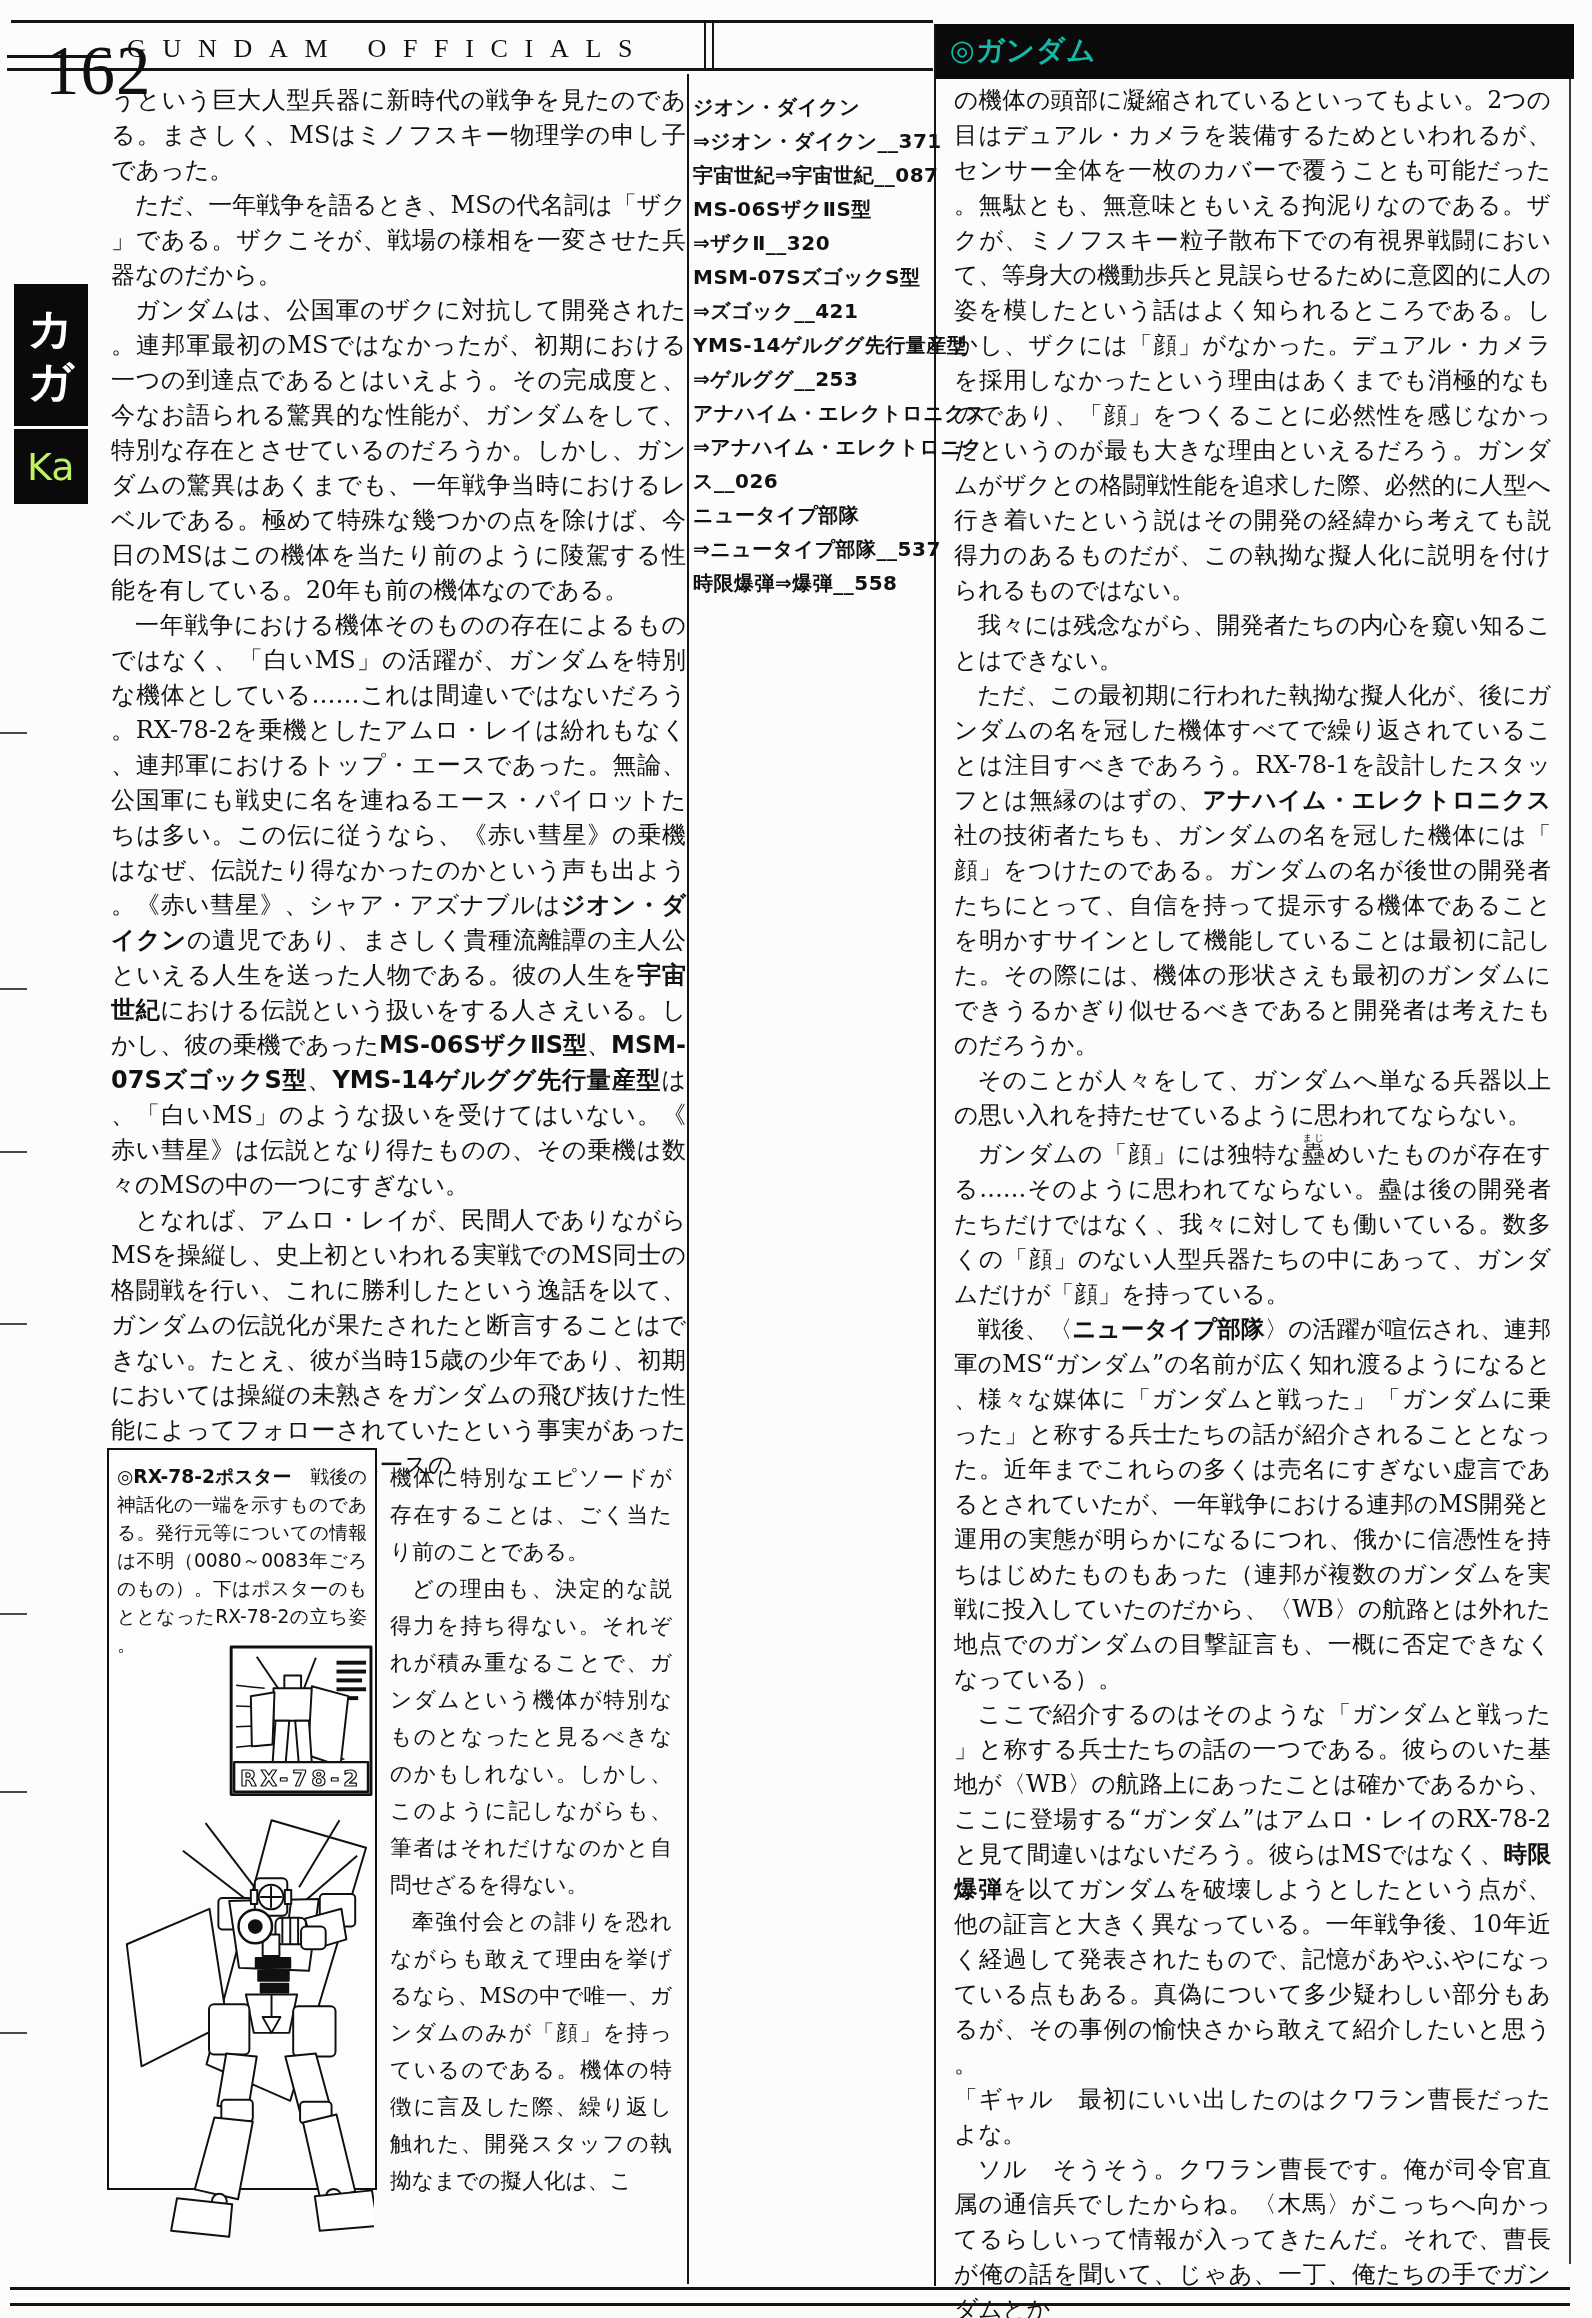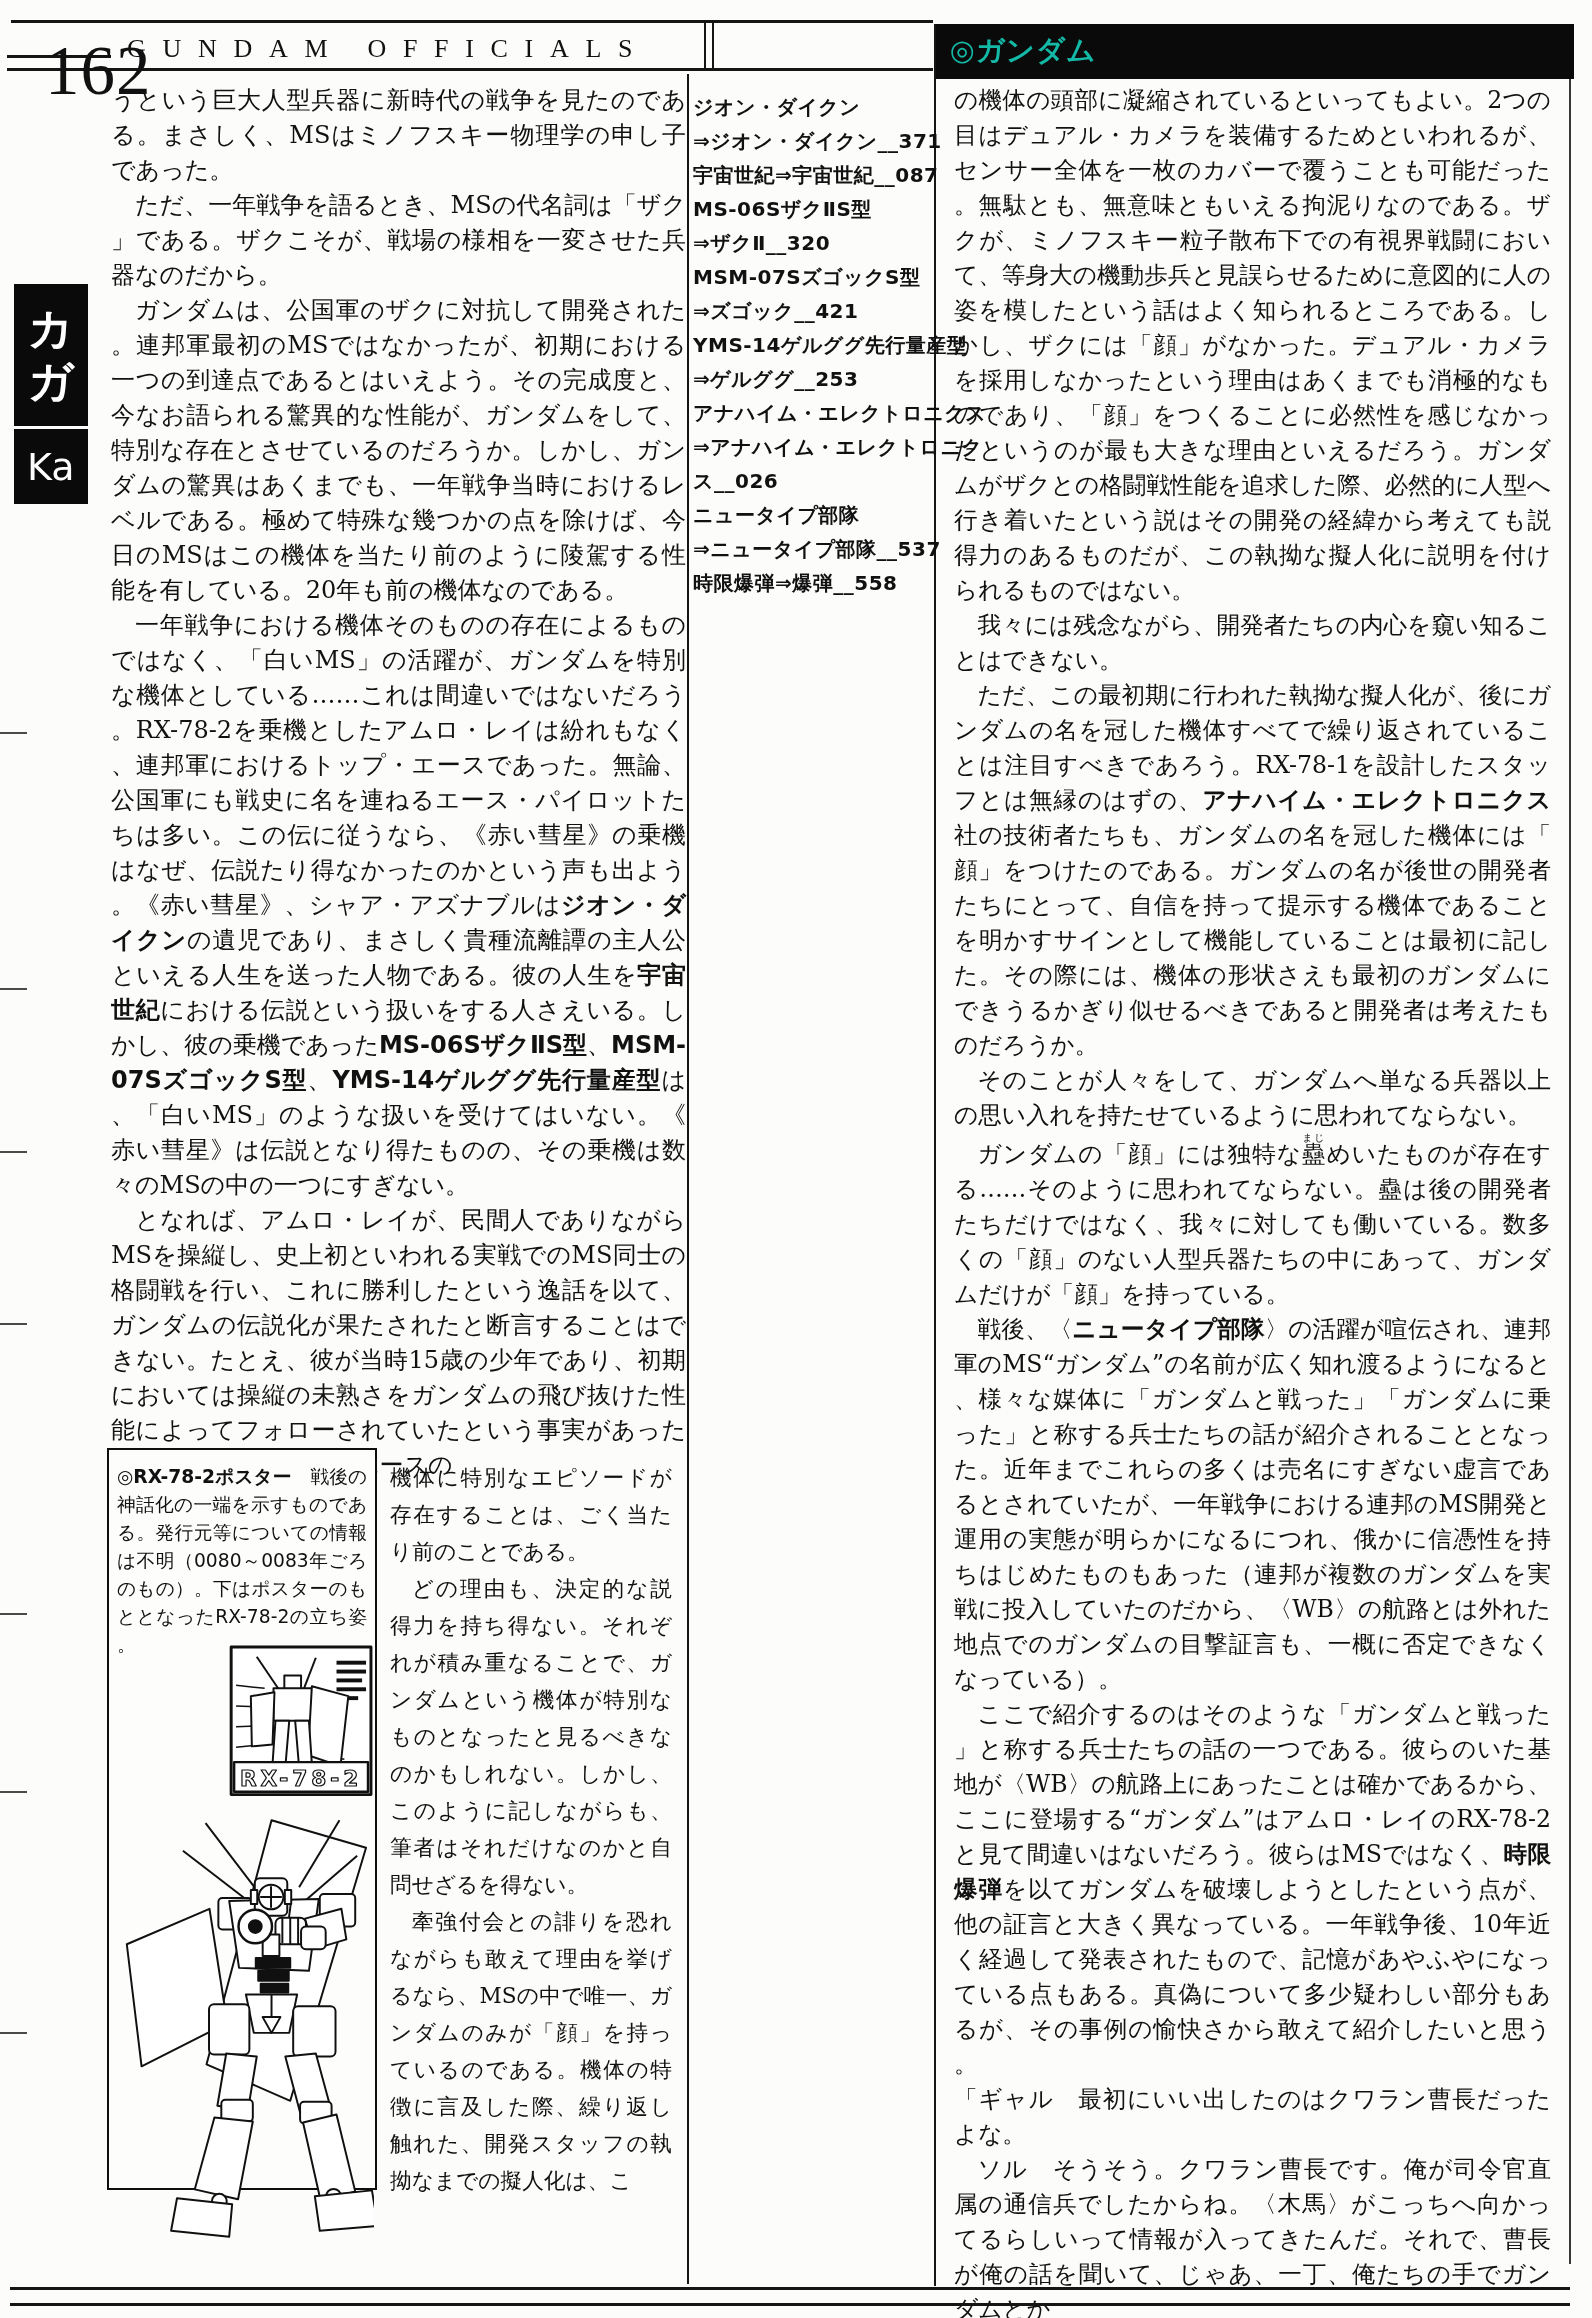--- a/index.html
+++ b/index.html
@@ -18,21 +18,21 @@
                 background:#0a0a0a;display:flex;align-items:center;}
   #article-header-bar .t{color:#14b8a6;font-size:28.5px;font-weight:700;margin-left:13.8px;
                 font-family:"DejaVu Sans","Liberation Sans",sans-serif;letter-spacing:1px;}
   
   #kana-tab{position:absolute;left:13.8px;top:284px;width:74px;}
   #kana-tab .b1{background:#0a0a0a;height:142px;display:flex;flex-direction:column;
                 align-items:center;justify-content:center;gap:3px;}
   #kana-tab .b1 span{color:#fff;font-size:45px;line-height:1.1;font-weight:700;}
   #kana-tab .b2{background:#0a0a0a;height:75px;margin-top:3px;display:flex;
                 align-items:center;justify-content:center;}
-  #kana-tab .b2 span{color:#ffffff;font-size:38px;font-family:"DejaVu Sans","Liberation Sans",sans-serif;}
+  #kana-tab .b2 span{color:#bef264;font-size:38px;font-family:"DejaVu Sans","Liberation Sans",sans-serif;}
   
   .jcol{position:absolute;text-align:justify;line-break:anywhere;word-break:break-all;}
   .jcol p{margin:0;}
   .jcol p.indent{text-indent:1em;}
   #left-col{left:111px;top:83px;width:575px;font-size:24px;line-height:35px;}
   #narrow-col{left:390px;top:1459px;width:282px;font-size:21.7px;line-height:37px;}
   #right-col{left:954px;top:83px;width:597px;font-size:23.6px;line-height:35px;}
   .bold-gothic{font-family:"DejaVu Sans","Liberation Sans",sans-serif;font-weight:700;}
   ruby rt{font-size:9.8px;letter-spacing:1px;}
   

